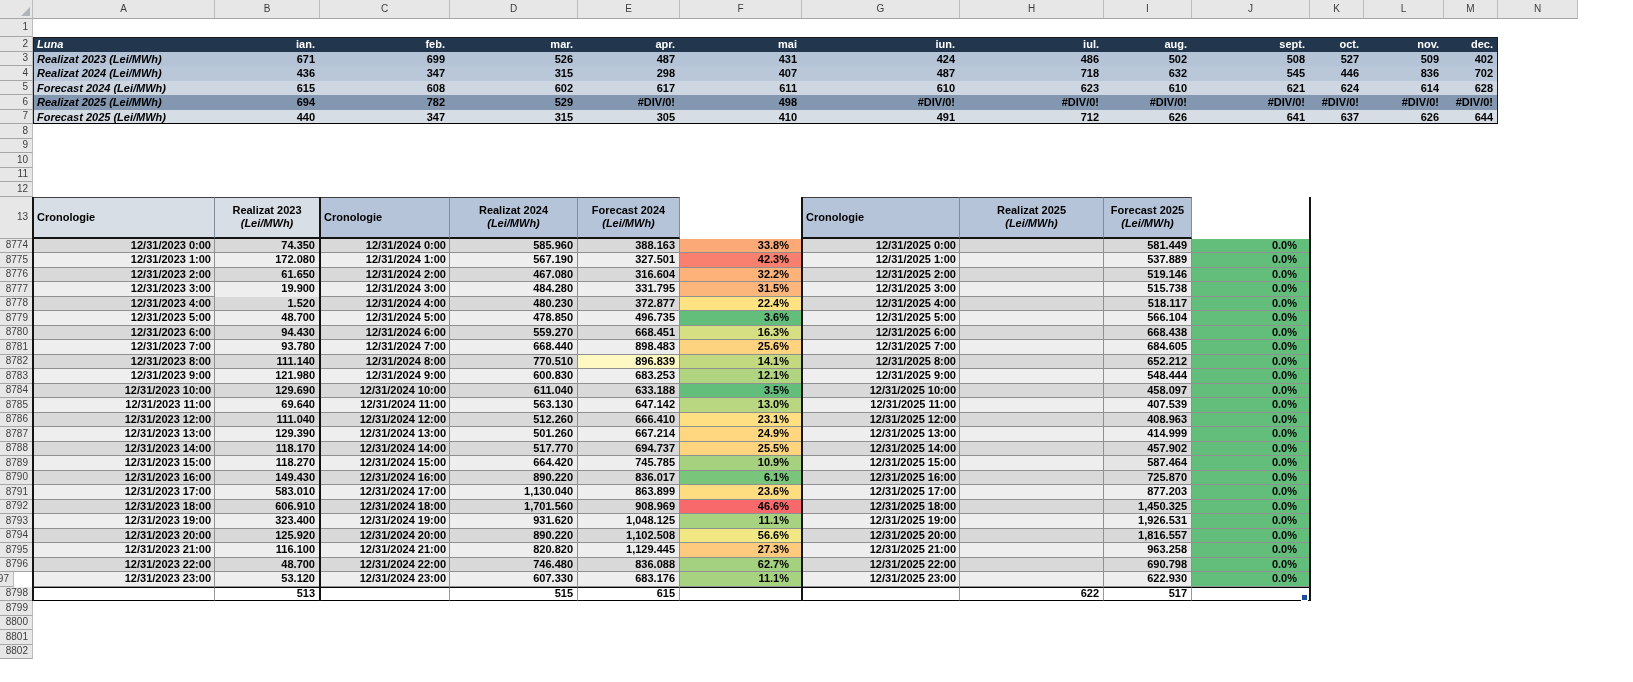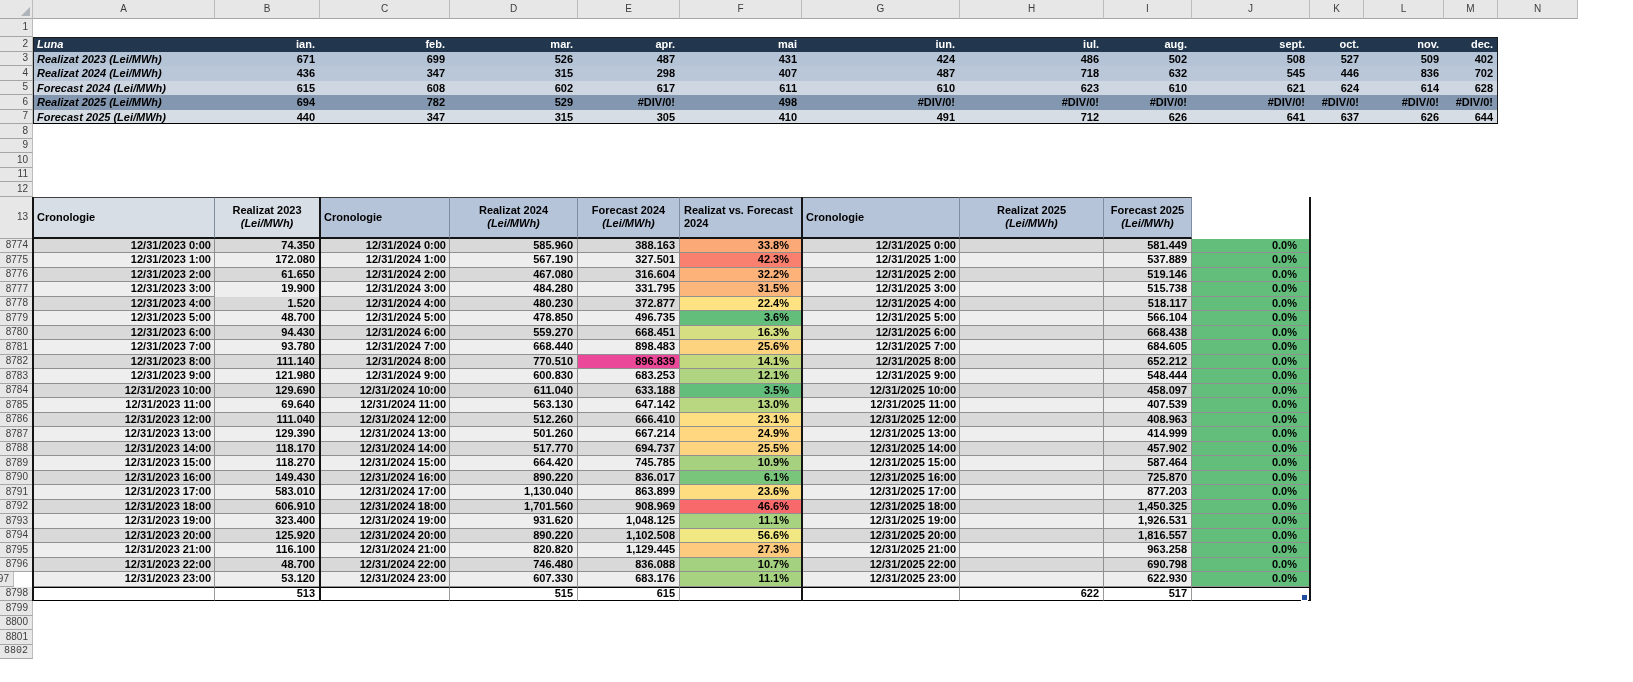--- a/index.html
+++ b/index.html
@@ -93,21 +93,21 @@
     <div class="c gridhdr rowhdr" style="left: 0px; top: 499.5px; width: 33px; height: 14.5px;">8792</div>
     <div class="c gridhdr rowhdr" style="left: 0px; top: 514px; width: 33px; height: 14.5px;">8793</div>
     <div class="c gridhdr rowhdr" style="left: 0px; top: 528.5px; width: 33px; height: 14.5px;">8794</div>
     <div class="c gridhdr rowhdr" style="left: 0px; top: 543px; width: 33px; height: 14.5px;">8795</div>
     <div class="c gridhdr rowhdr" style="left: 0px; top: 557.5px; width: 33px; height: 14.5px;">8796</div>
     <div class="c gridhdr rowhdr" style="left: 0px; top: 572px; width: 14px; height: 14.5px;">8797</div>
     <div class="c gridhdr rowhdr" style="left: 0px; top: 586.5px; width: 33px; height: 14.5px;">8798</div>
     <div class="c gridhdr rowhdr" style="left: 0px; top: 601px; width: 33px; height: 14.5px;">8799</div>
     <div class="c gridhdr rowhdr" style="left: 0px; top: 615.5px; width: 33px; height: 14.5px;">8800</div>
     <div class="c gridhdr rowhdr" style="left: 0px; top: 630px; width: 33px; height: 14.5px;">8801</div>
-    <div class="c gridhdr rowhdr" style="left: 0px; top: 644.5px; width: 33px; height: 14.5px; font-family: Liberation Mono, monospace;">8802</div>
+    <div class="c gridhdr rowhdr" style="left: 0px; top: 644.5px; width: 33px; height: 14.5px;">8802</div>
     <div class="c mlabel lunatxt" style="left: 33px; top: 37px; width: 182px; height: 14.5px; background: rgb(34, 55, 78);">Luna</div>
     <div class="c mval lunatxt" style="left: 215px; top: 37px; width: 105px; height: 14.5px; background: rgb(34, 55, 78);">ian.</div>
     <div class="c mval lunatxt" style="left: 320px; top: 37px; width: 130px; height: 14.5px; background: rgb(34, 55, 78);">feb.</div>
     <div class="c mval lunatxt" style="left: 450px; top: 37px; width: 128px; height: 14.5px; background: rgb(34, 55, 78);">mar.</div>
     <div class="c mval lunatxt" style="left: 578px; top: 37px; width: 102px; height: 14.5px; background: rgb(34, 55, 78);">apr.</div>
     <div class="c mval lunatxt" style="left: 680px; top: 37px; width: 122px; height: 14.5px; background: rgb(34, 55, 78);">mai</div>
     <div class="c mval lunatxt" style="left: 802px; top: 37px; width: 158px; height: 14.5px; background: rgb(34, 55, 78);">iun.</div>
     <div class="c mval lunatxt" style="left: 960px; top: 37px; width: 144px; height: 14.5px; background: rgb(34, 55, 78);">iul.</div>
     <div class="c mval lunatxt" style="left: 1104px; top: 37px; width: 88px; height: 14.5px; background: rgb(34, 55, 78);">aug.</div>
     <div class="c mval lunatxt" style="left: 1192px; top: 37px; width: 118px; height: 14.5px; background: rgb(34, 55, 78);">sept.</div>
@@ -191,23 +191,20 @@
     <div class="c hhdr hleft" style="left: 320px; top: 196.5px; width: 130px; height: 42px; background: rgb(182, 196, 218);">
       <div class="hhdr-title">Cronologie</div>
     </div>
     <div class="c hhdr" style="left: 450px; top: 196.5px; width: 128px; height: 42px; background: rgb(182, 196, 218);">
       <div class="hhdr-title">Realizat 2024</div>
       <div class="hhdr-sub">(Lei/MWh)</div>
     </div>
     <div class="c hhdr" style="left: 578px; top: 196.5px; width: 102px; height: 42px; background: rgb(182, 196, 218);">
       <div class="hhdr-title">Forecast 2024</div>
       <div class="hhdr-sub">(Lei/MWh)</div>
-    </div>
-    <div class="c hhdr hleft" style="left: 680px; top: 196.5px; width: 122px; height: 42px; background: rgb(182, 196, 218);">
-      <div class="hhdr-title">Realizat vs. Forecast 2024</div>
     </div>
     <div class="c hhdr hleft" style="left: 802px; top: 196.5px; width: 158px; height: 42px; background: rgb(182, 196, 218);">
       <div class="hhdr-title">Cronologie</div>
     </div>
     <div class="c hhdr" style="left: 960px; top: 196.5px; width: 144px; height: 42px; background: rgb(182, 196, 218);">
       <div class="hhdr-title">Realizat 2025</div>
       <div class="hhdr-sub">(Lei/MWh)</div>
     </div>
     <div class="c hhdr" style="left: 1104px; top: 196.5px; width: 88px; height: 42px; background: rgb(182, 196, 218);">
       <div class="hhdr-title">Forecast 2025</div>
@@ -290,21 +287,21 @@
     <div class="c hcell val" style="left: 578px; top: 340px; width: 102px; height: 14.5px; background: rgb(238, 238, 238);">898.483</div>
     <div class="c hcell pct" style="left: 680px; top: 340px; width: 122px; height: 14.5px; background: rgb(254, 211, 127);">25.6%</div>
     <div class="c hcell date" style="left: 802px; top: 340px; width: 158px; height: 14.5px; background: rgb(238, 238, 238);">12/31/2025 7:00</div>
     <div class="c hcell val" style="left: 960px; top: 340px; width: 144px; height: 14.5px; background: rgb(238, 238, 238);"></div>
     <div class="c hcell val" style="left: 1104px; top: 340px; width: 88px; height: 14.5px; background: rgb(238, 238, 238);">684.605</div>
     <div class="c hcell pct" style="left: 1192px; top: 340px; width: 118px; height: 14.5px; background: rgb(99, 190, 123);">0.0%</div>
     <div class="c hcell date" style="left: 33px; top: 354.5px; width: 182px; height: 14.5px; background: rgb(217, 217, 217);">12/31/2023 8:00</div>
     <div class="c hcell val" style="left: 215px; top: 354.5px; width: 105px; height: 14.5px; background: rgb(217, 217, 217);">111.140</div>
     <div class="c hcell date" style="left: 320px; top: 354.5px; width: 130px; height: 14.5px; background: rgb(217, 217, 217); padding-left: 44px;">12/31/2024 8:00</div>
     <div class="c hcell val" style="left: 450px; top: 354.5px; width: 128px; height: 14.5px; background: rgb(217, 217, 217);">770.510</div>
-    <div class="c hcell val" style="left: 578px; top: 354.5px; width: 102px; height: 14.5px; background: #ec4899;">896.839</div>
+    <div class="c hcell val" style="left: 578px; top: 354.5px; width: 102px; height: 14.5px; background: #fef9c3;">896.839</div>
     <div class="c hcell pct" style="left: 680px; top: 354.5px; width: 122px; height: 14.5px; background: rgb(194, 217, 128);">14.1%</div>
     <div class="c hcell date" style="left: 802px; top: 354.5px; width: 158px; height: 14.5px; background: rgb(217, 217, 217);">12/31/2025 8:00</div>
     <div class="c hcell val" style="left: 960px; top: 354.5px; width: 144px; height: 14.5px; background: rgb(217, 217, 217);"></div>
     <div class="c hcell val" style="left: 1104px; top: 354.5px; width: 88px; height: 14.5px; background: rgb(217, 217, 217);">652.212</div>
     <div class="c hcell pct" style="left: 1192px; top: 354.5px; width: 118px; height: 14.5px; background: rgb(99, 190, 123);">0.0%</div>
     <div class="c hcell date" style="left: 33px; top: 369px; width: 182px; height: 14.5px; background: rgb(238, 238, 238);">12/31/2023 9:00</div>
     <div class="c hcell val" style="left: 215px; top: 369px; width: 105px; height: 14.5px; background: rgb(238, 238, 238);">121.980</div>
     <div class="c hcell date" style="left: 320px; top: 369px; width: 130px; height: 14.5px; background: rgb(238, 238, 238);">12/31/2024 9:00</div>
     <div class="c hcell val" style="left: 450px; top: 369px; width: 128px; height: 14.5px; background: rgb(238, 238, 238);">600.830</div>
     <div class="c hcell val" style="left: 578px; top: 369px; width: 102px; height: 14.5px; background: rgb(238, 238, 238);">683.253</div>
@@ -431,21 +428,21 @@
     <div class="c hcell pct" style="left: 680px; top: 543px; width: 122px; height: 14.5px; background: rgb(253, 202, 126);">27.3%</div>
     <div class="c hcell date" style="left: 802px; top: 543px; width: 158px; height: 14.5px; background: rgb(238, 238, 238);">12/31/2025 21:00</div>
     <div class="c hcell val" style="left: 960px; top: 543px; width: 144px; height: 14.5px; background: rgb(238, 238, 238);"></div>
     <div class="c hcell val" style="left: 1104px; top: 543px; width: 88px; height: 14.5px; background: rgb(238, 238, 238);">963.258</div>
     <div class="c hcell pct" style="left: 1192px; top: 543px; width: 118px; height: 14.5px; background: rgb(99, 190, 123);">0.0%</div>
     <div class="c hcell date" style="left: 33px; top: 557.5px; width: 182px; height: 14.5px; background: rgb(217, 217, 217);">12/31/2023 22:00</div>
     <div class="c hcell val" style="left: 215px; top: 557.5px; width: 105px; height: 14.5px; background: rgb(217, 217, 217);">48.700</div>
     <div class="c hcell date" style="left: 320px; top: 557.5px; width: 130px; height: 14.5px; background: rgb(217, 217, 217);">12/31/2024 22:00</div>
     <div class="c hcell val" style="left: 450px; top: 557.5px; width: 128px; height: 14.5px; background: rgb(217, 217, 217);">746.480</div>
     <div class="c hcell val" style="left: 578px; top: 557.5px; width: 102px; height: 14.5px; background: rgb(217, 217, 217);">836.088</div>
-    <div class="c hcell pct" style="left: 680px; top: 557.5px; width: 122px; height: 14.5px; background: rgb(164, 209, 127);">10.7%</div>
+    <div class="c hcell pct" style="left: 680px; top: 557.5px; width: 122px; height: 14.5px; background: rgb(164, 209, 127);">62.7%</div>
     <div class="c hcell date" style="left: 802px; top: 557.5px; width: 158px; height: 14.5px; background: rgb(217, 217, 217);">12/31/2025 22:00</div>
     <div class="c hcell val" style="left: 960px; top: 557.5px; width: 144px; height: 14.5px; background: rgb(217, 217, 217);"></div>
     <div class="c hcell val" style="left: 1104px; top: 557.5px; width: 88px; height: 14.5px; background: rgb(217, 217, 217);">690.798</div>
     <div class="c hcell pct" style="left: 1192px; top: 557.5px; width: 118px; height: 14.5px; background: rgb(99, 190, 123);">0.0%</div>
     <div class="c hcell date" style="left: 33px; top: 572px; width: 182px; height: 14.5px; background: rgb(238, 238, 238);">12/31/2023 23:00</div>
     <div class="c hcell val" style="left: 215px; top: 572px; width: 105px; height: 14.5px; background: rgb(238, 238, 238);">53.120</div>
     <div class="c hcell date" style="left: 320px; top: 572px; width: 130px; height: 14.5px; background: rgb(238, 238, 238);">12/31/2024 23:00</div>
     <div class="c hcell val" style="left: 450px; top: 572px; width: 128px; height: 14.5px; background: rgb(238, 238, 238);">607.330</div>
     <div class="c hcell val" style="left: 578px; top: 572px; width: 102px; height: 14.5px; background: rgb(238, 238, 238);">683.176</div>
     <div class="c hcell pct" style="left: 680px; top: 572px; width: 122px; height: 14.5px; background: rgb(167, 210, 127);">11.1%</div>

